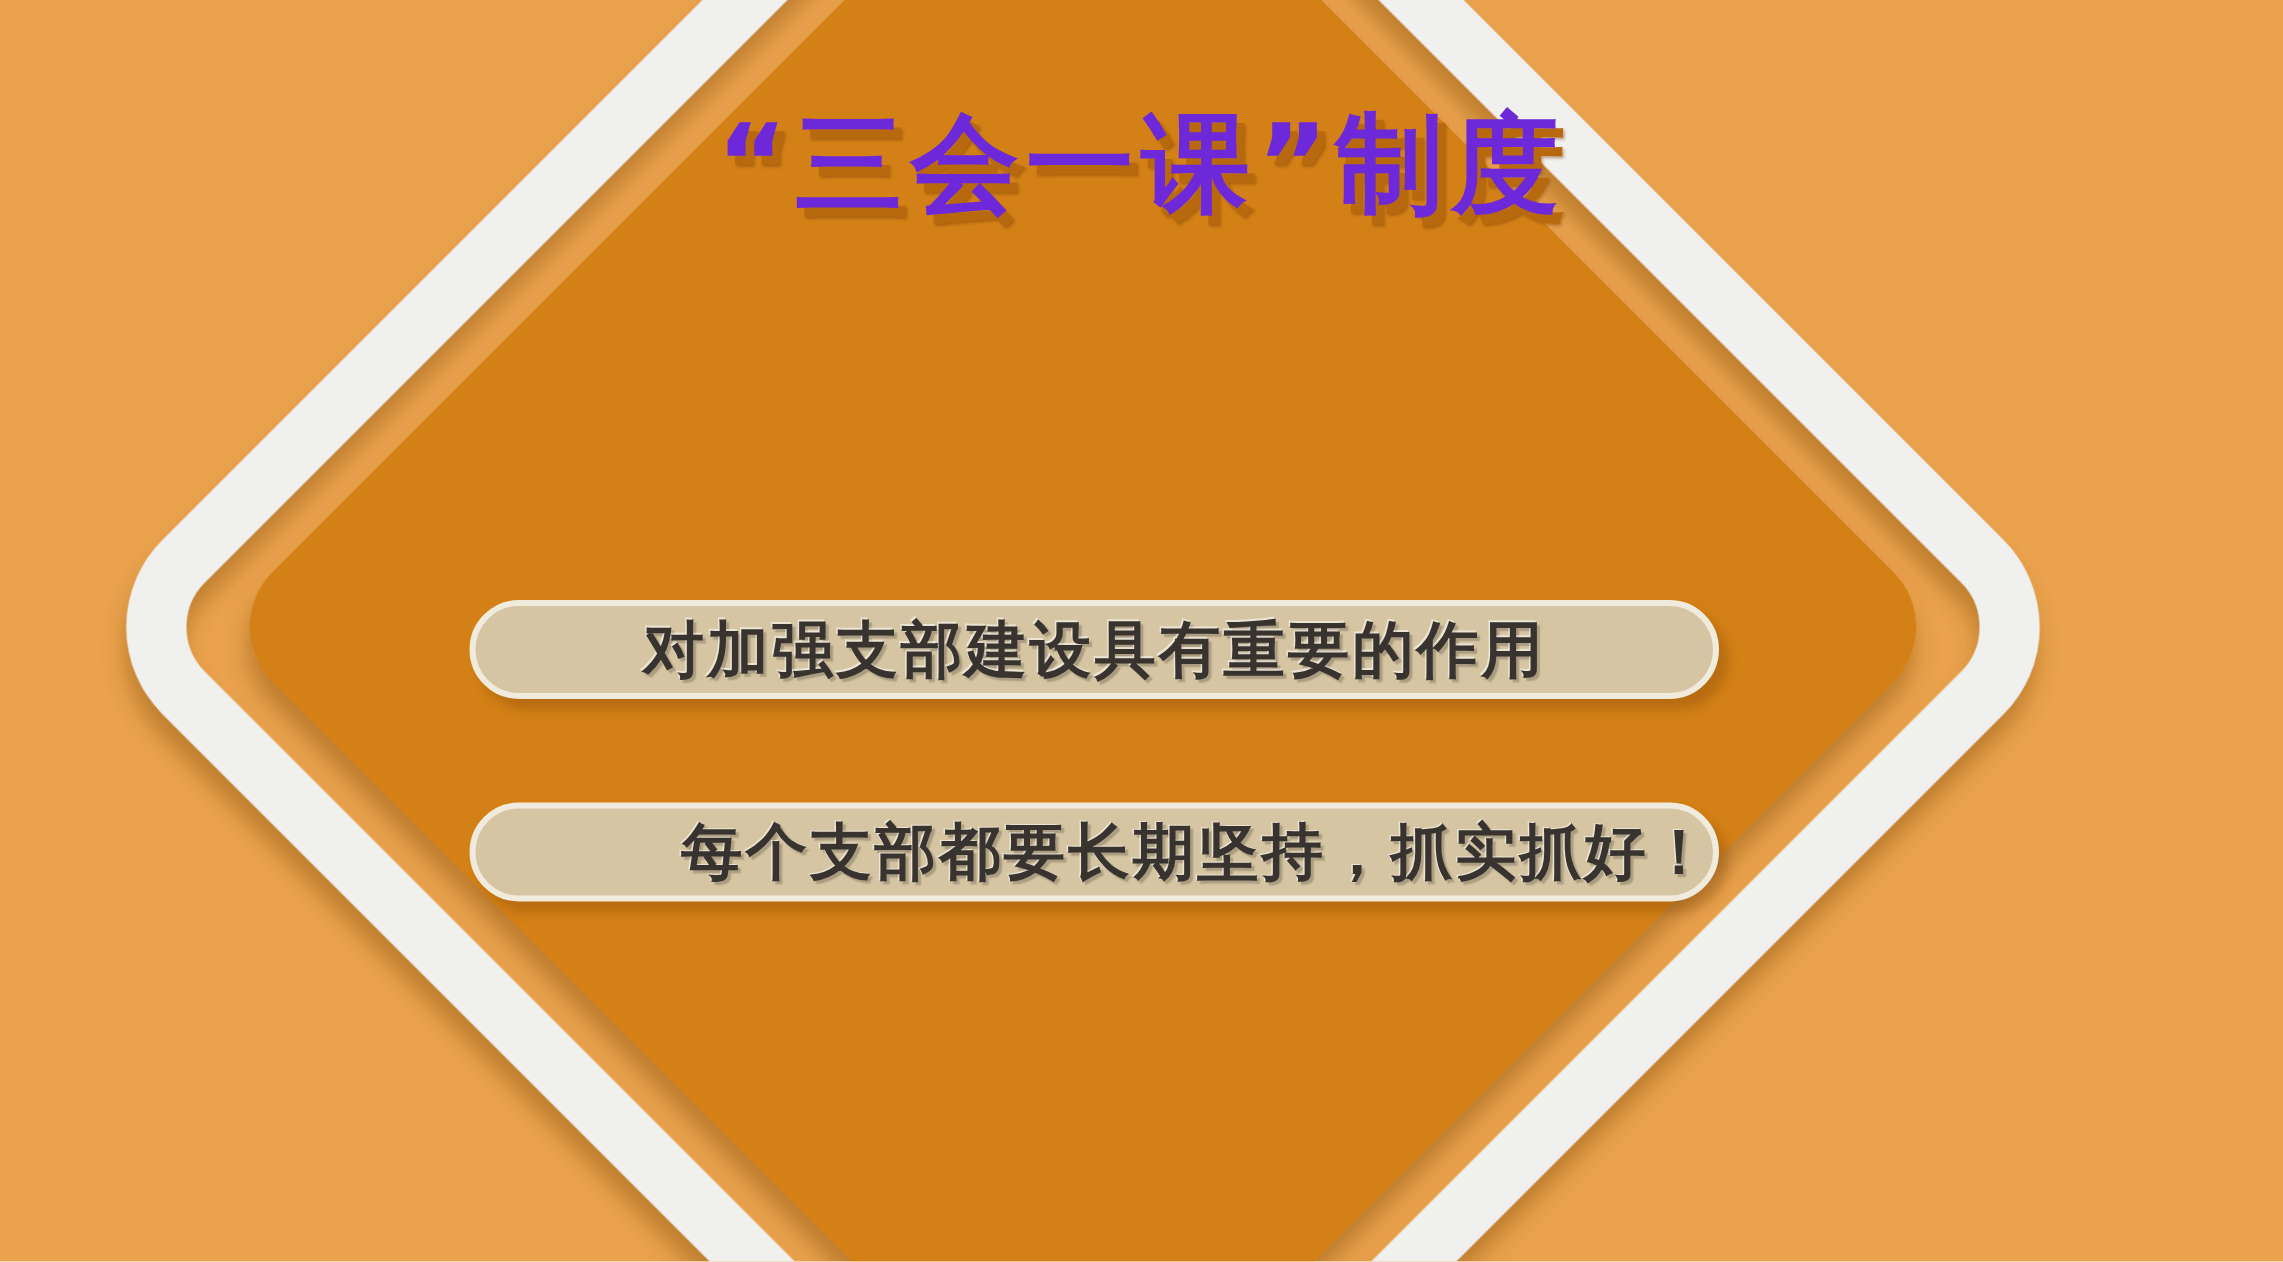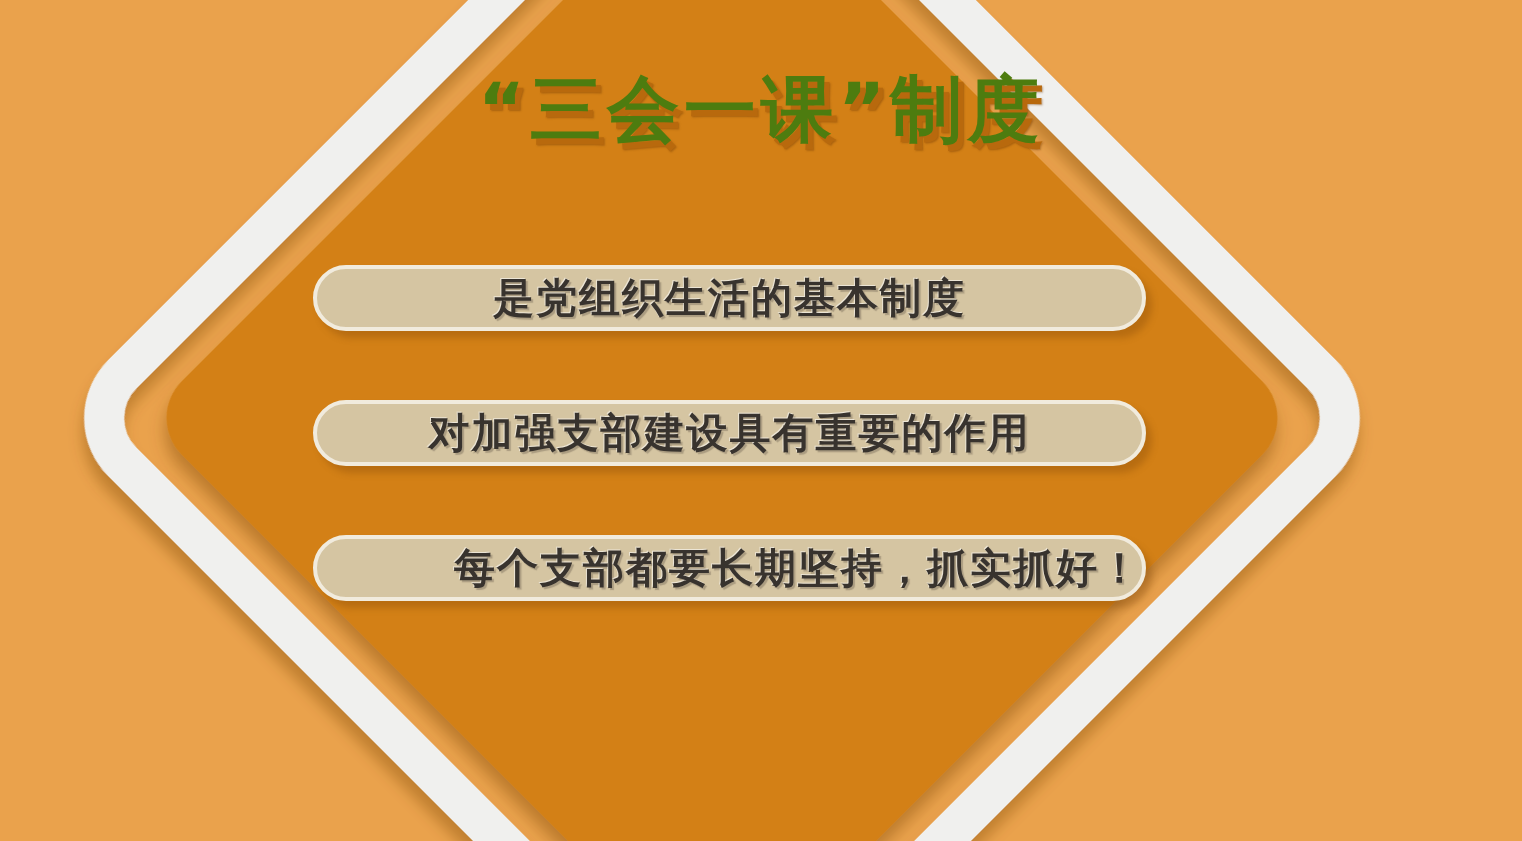--- a/index.html
+++ b/index.html
@@ -35,21 +35,21 @@
   }
   #title {
     position: absolute;
     left: 0;
     top: 72px;
     width: 1522px;
     text-align: center;
     font-size: 72px;
     font-weight: bold;
     letter-spacing: 5px;
-    color: #4d7c0f;
+    color: #6d28d9;
     text-shadow: 5px 6px 0 #b8690d, 6px 7px 2px rgba(120,62,6,0.45);
     white-space: nowrap;
     line-height: 1.05;
     font-family: "DejaVu Sans", "Liberation Sans", sans-serif;
   }
   .pill {
     position: absolute;
     left: 313px;
     width: 833px;
     height: 66px;
@@ -98,23 +98,20 @@
 
     <g transform="translate(722 418) rotate(45)">
       <rect x="-408" y="-408" width="816" height="816" rx="52" ry="52" fill="#d38018" filter="url(#inner-shadow)"></rect>
     </g>
   </svg>
 
   <div id="content">
 
     <div id="title">“三会一课”制度</div>
 
-    <div class="pill" id="pill-1">
-      <span class="pill-text">是党组织生活的基本制度</span>
-    </div>
 
     <div class="pill" id="pill-2">
       <span class="pill-text">对加强支部建设具有重要的作用</span>
     </div>
 
     <div class="pill" id="pill-3">
       <span class="pill-text">每个支部都要长期坚持，抓实抓好！</span>
     </div>
 
   </div>

